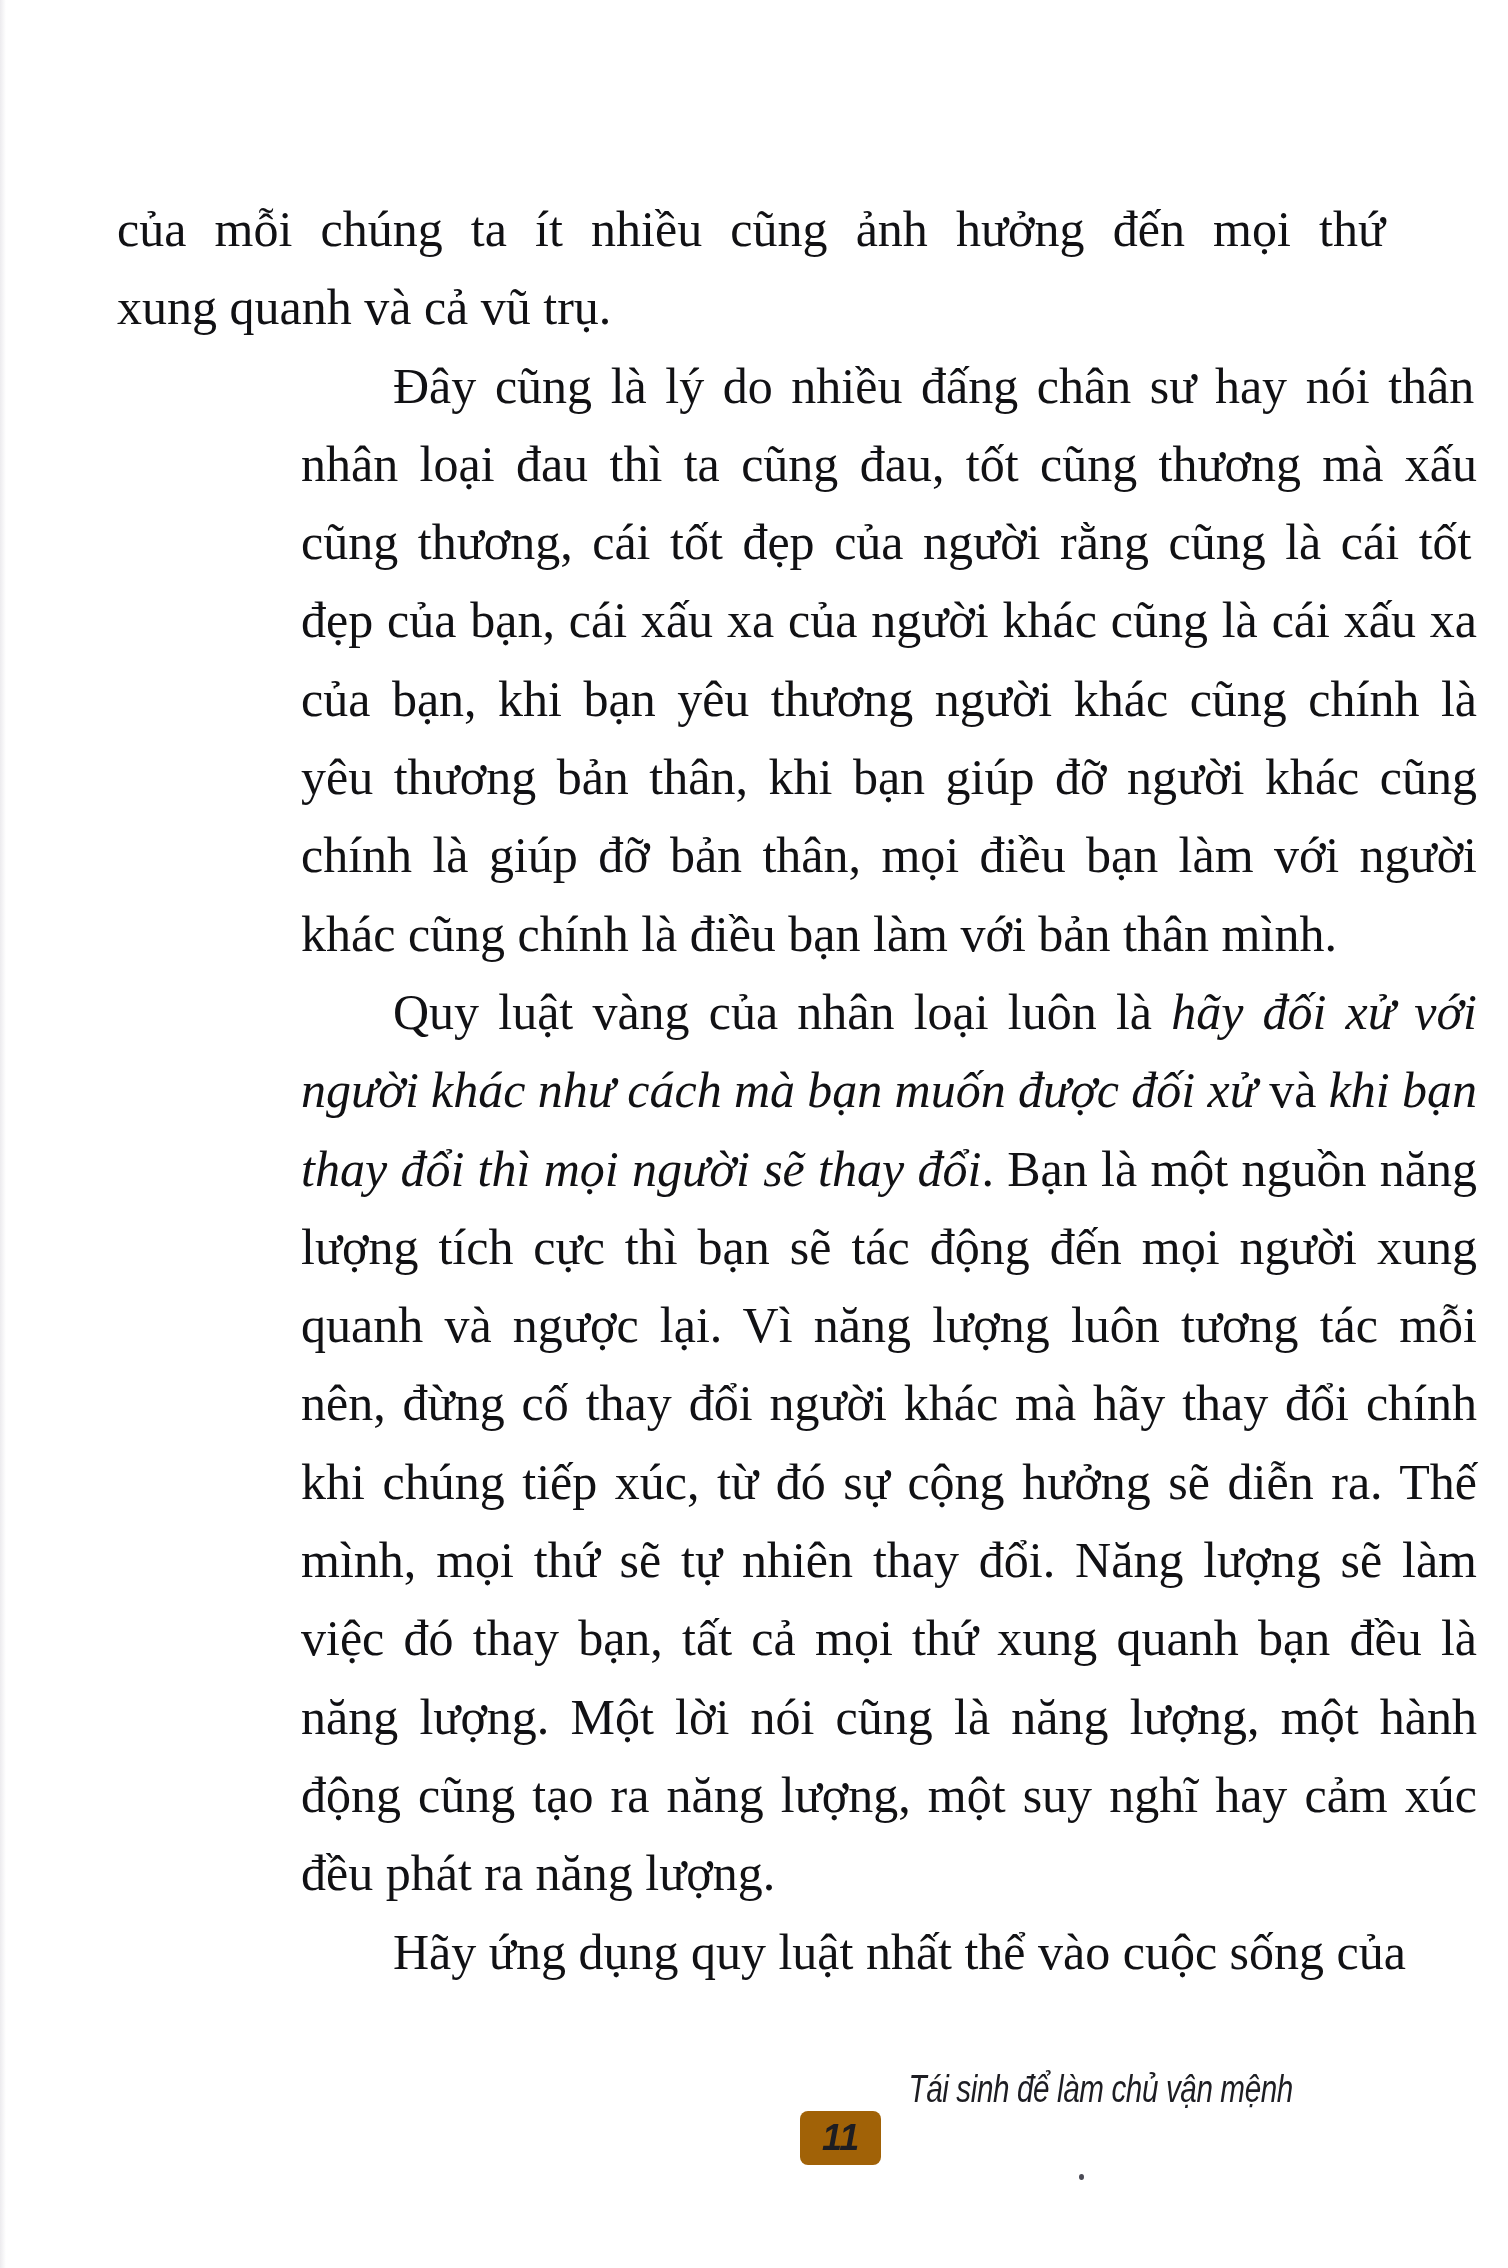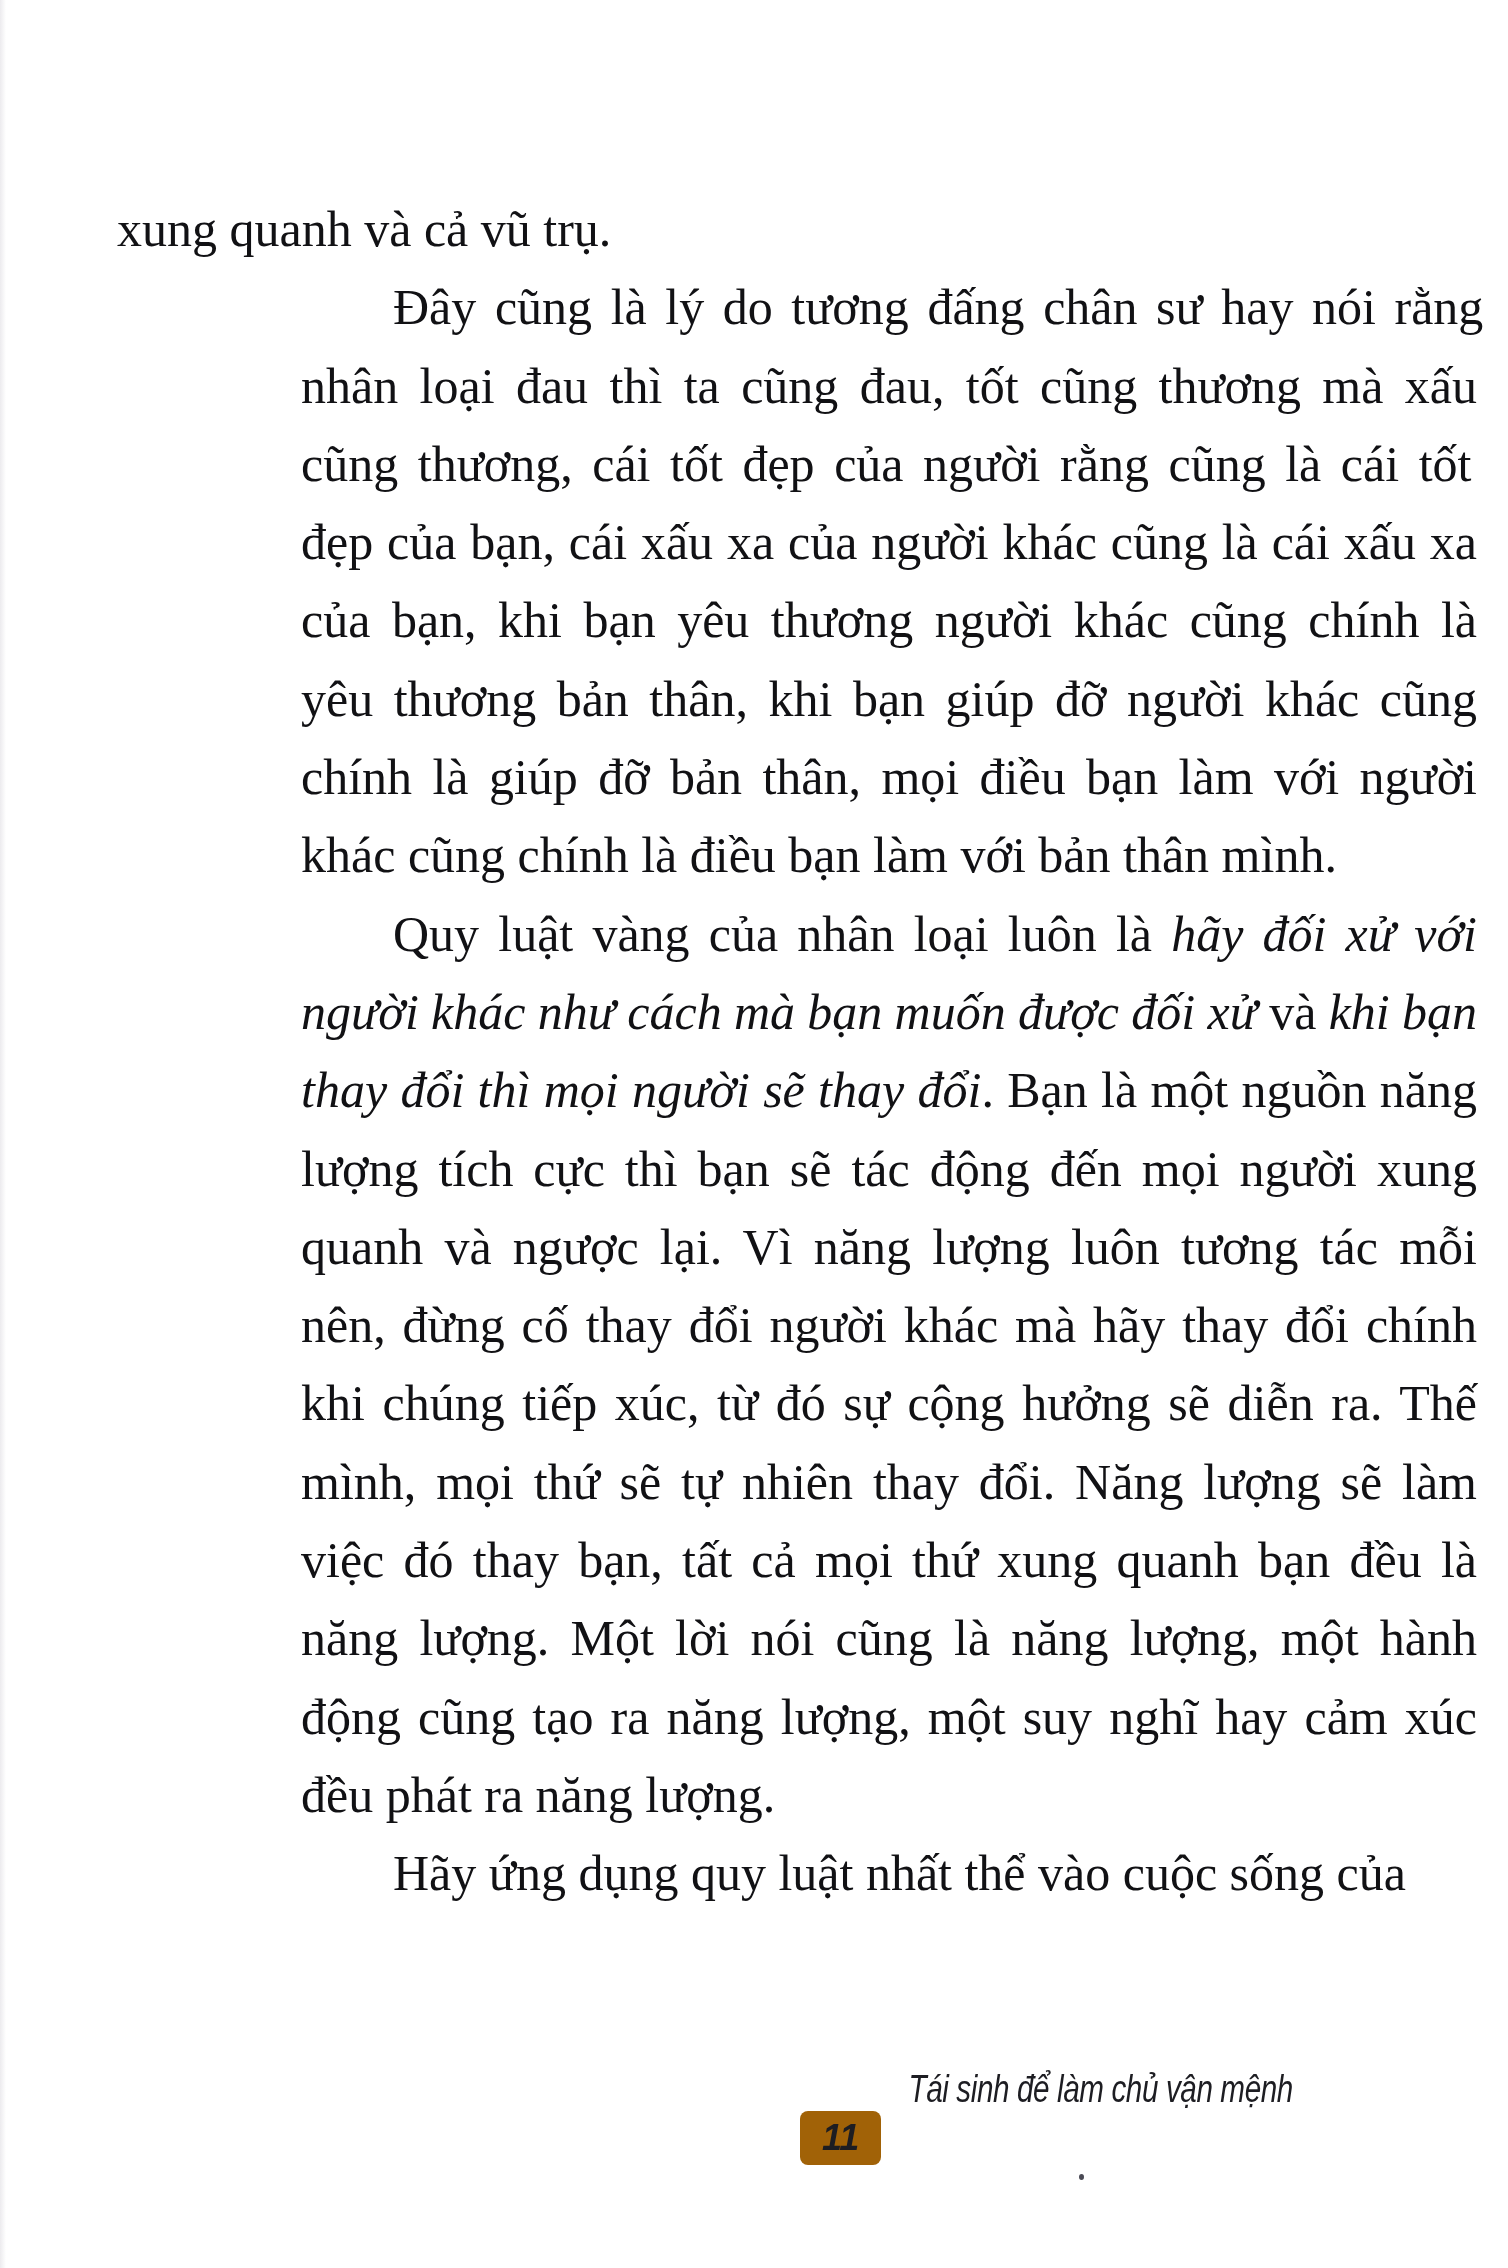--- a/index.html
+++ b/index.html
@@ -85,24 +85,25 @@
       background: #4a4a55;
     }
   </style>
 </head>
 <body>
 
 <div class="page-edge"></div>
 
 <div class="page" id="page-body">
     <div class="para">
+      <span class="line" style="display: block;"><span style="display: inline-block; word-spacing: 15.6634px;"><span>của mỗi chúng ta ít nhiều cũng ảnh hưởng đến mọi thứ</span></span></span>
       <span class="line last" style="display: block;"><span style="display: inline-block;"><span>xung quanh và cả vũ trụ.</span></span></span>
     </div>
     <div class="para indent">
-      <span class="line" style="padding-left: 92px; display: block;"><span style="display: inline-block; word-spacing: 6.07955px;"><span>Đây cũng là lý do tương đấng chân sư hay nói rằng</span></span></span>
+      <span class="line" style="padding-left: 92px; display: block;"><span style="display: inline-block; word-spacing: 6.07955px;"><span>Đây cũng là lý do nhiều đấng chân sư hay nói thân</span></span></span>
       <span class="line" style="display: block;"><span style="display: inline-block; word-spacing: 8.8821px;"><span>nhân loại đau thì ta cũng đau, tốt cũng thương mà xấu</span></span></span>
       <span class="line" style="display: block;"><span style="display: inline-block; word-spacing: 7.05256px;"><span>cũng thương, cái tốt đẹp của người rằng cũng là cái tốt</span></span></span>
       <span class="line" style="display: block;"><span style="display: inline-block; word-spacing: 1.34014px;"><span>đẹp của bạn, cái xấu xa của người khác cũng là cái xấu xa</span></span></span>
       <span class="line" style="display: block;"><span style="display: inline-block; word-spacing: 9.00313px;"><span>của bạn, khi bạn yêu thương người khác cũng chính là</span></span></span>
       <span class="line" style="display: block;"><span style="display: inline-block; word-spacing: 8.01719px;"><span>yêu thương bản thân, khi bạn giúp đỡ người khác cũng</span></span></span>
       <span class="line" style="display: block;"><span style="display: inline-block; word-spacing: 7.85653px;"><span>chính là giúp đỡ bản thân, mọi điều bạn làm với người</span></span></span>
       <span class="line last" style="display: block;"><span style="display: inline-block;"><span>khác cũng chính là điều bạn làm với bản thân mình.</span></span></span>
     </div>
     <div class="para indent">
       <span class="line" style="padding-left: 92px; display: block;"><span style="display: inline-block; word-spacing: 6.66903px;"><span>Quy luật vàng của nhân loại luôn là </span><em>hãy đối xử với</em></span></span>

